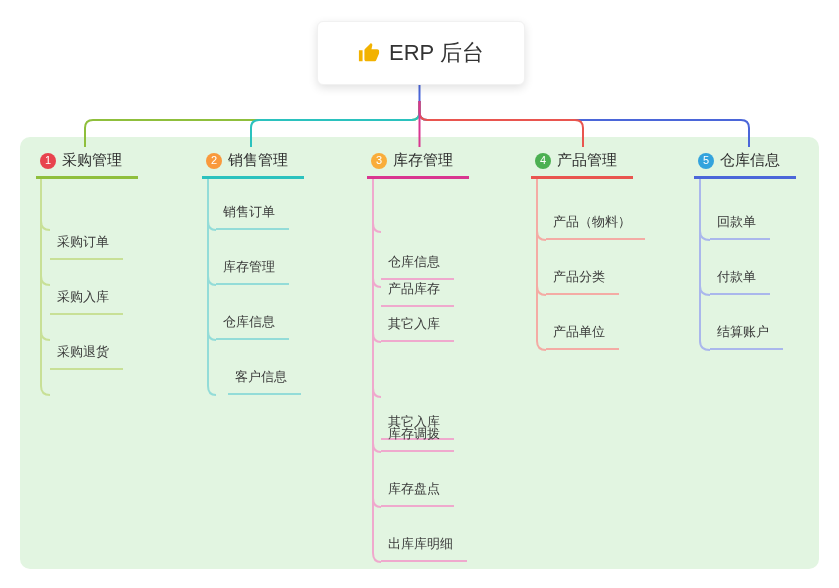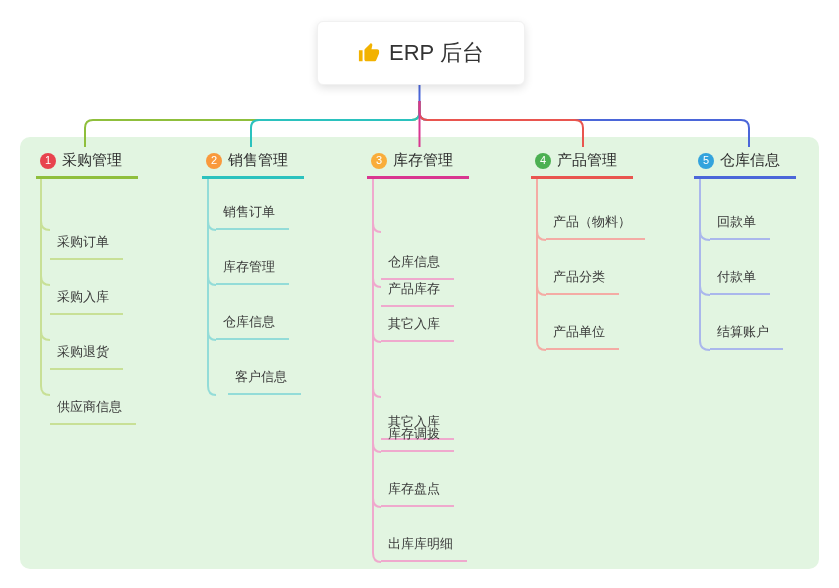--- a/index.html
+++ b/index.html
@@ -101,21 +101,20 @@
     <span>产品管理</span>
   </div>
   <div class="branch b5">
     <span class="badge bg5">5</span>
     <span>仓库信息</span>
   </div>
 
   <div class="leaf c1" style="left:50px;top:203px;">采购订单</div>
   <div class="leaf c1" style="left:50px;top:258px;">采购入库</div>
   <div class="leaf c1" style="left:50px;top:313px;">采购退货</div>
-  <div class="leaf c1" style="left:50px;top:368px;">供应商信息</div>
 
   <div class="leaf c2" style="left:216px;top:203px;">销售订单</div>
   <div class="leaf c2" style="left:216px;top:258px;">库存管理</div>
   <div class="leaf c2" style="left:216px;top:313px;">仓库信息</div>
   <div class="leaf c2" style="left:228px;top:368px;">客户信息</div>
 
   <div class="leaf c3" style="left:381px;top:205px;margin-top:48px;">仓库信息</div>
   <div class="leaf c3" style="left:381px;top:260px;margin-top:20px;">产品库存</div>
   <div class="leaf c3" style="left:381px;top:315px;">其它入库</div>
   <div class="leaf c3" style="left:381px;top:370px;margin-top:43px;">其它入库</div>

